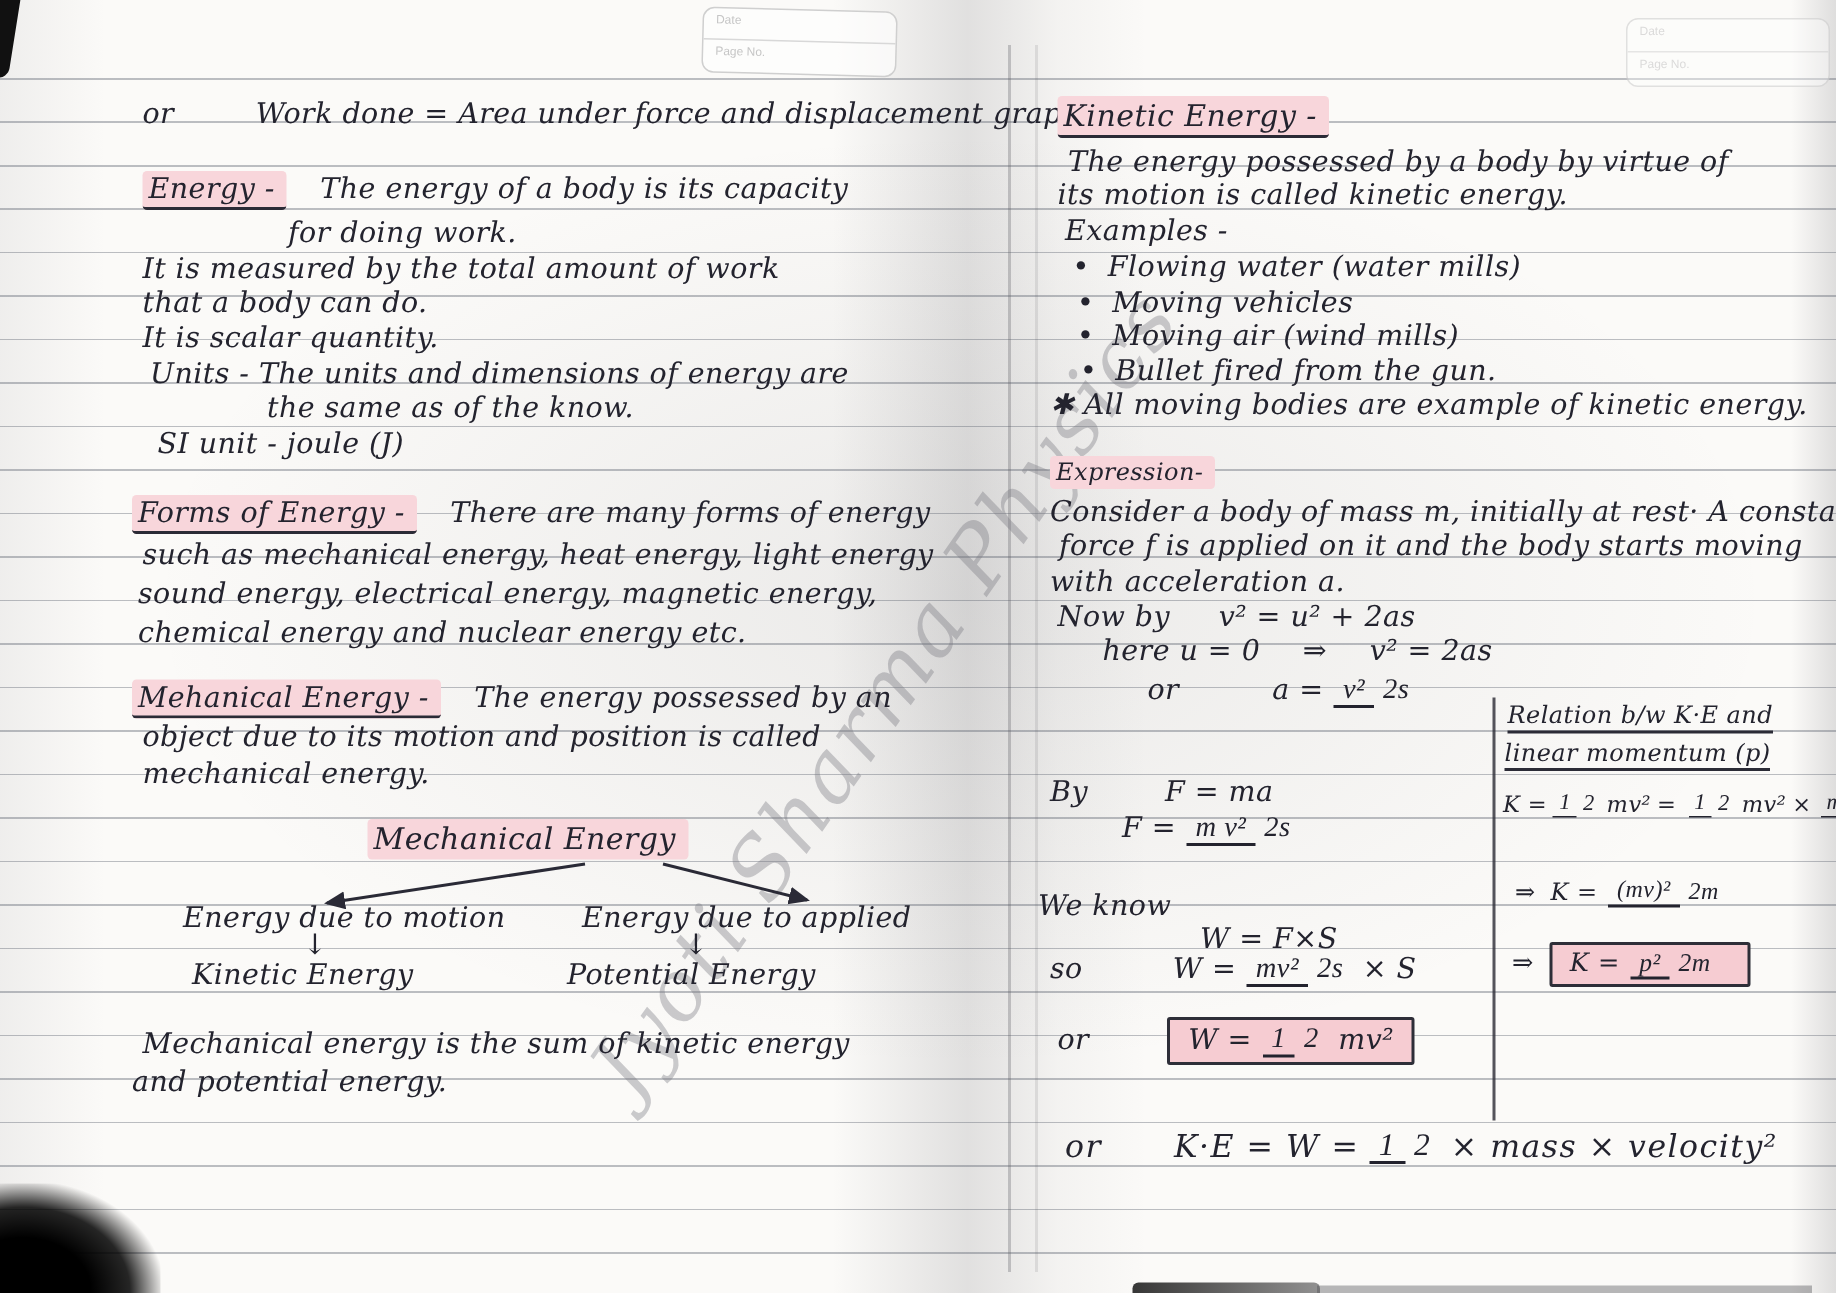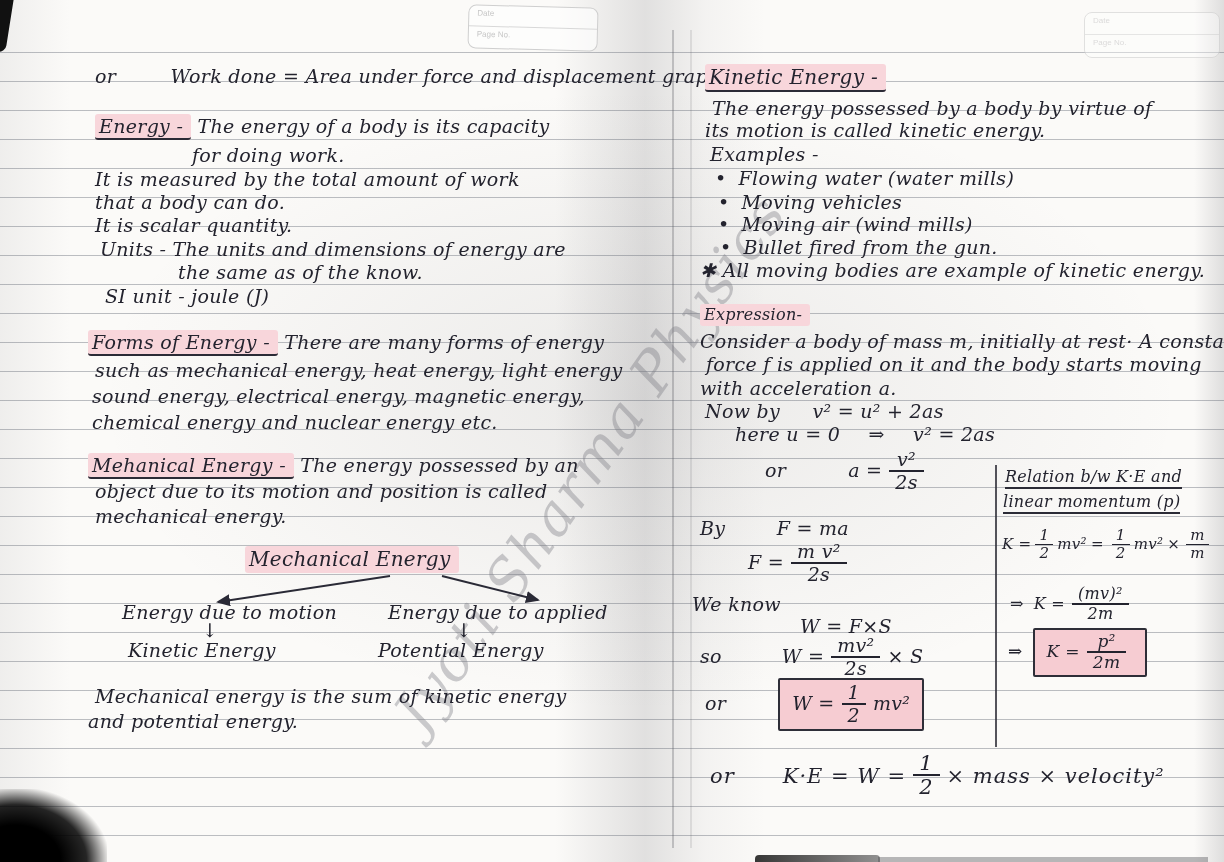--- a/index.html
+++ b/index.html
@@ -18,24 +18,24 @@
     background:repeating-linear-gradient(to bottom, rgba(98,104,116,0.42) 0 1px, transparent 1px 29px);
   }
   .spine{position:absolute;top:30px;bottom:14px;width:2px;background:rgba(90,90,95,0.30);}
   .ln{
     position:absolute;white-space:nowrap;font-style:italic;
     font-size:19px;line-height:1.15;color:#23232e;letter-spacing:0.3px;
   }
   .sm{font-size:16px;}
   .hl{background:#f8d6db;padding:1px 8px 2px 4px;border-radius:3px;}
   .u{border-bottom:2px solid #2b2b36;padding-bottom:1px;}
-  .gap{}
+  .gap{margin-left:16px;}
   .bullet::before{content:"•";margin-right:12px;font-style:normal;}
   .eqrow{display:inline-flex;align-items:center;}
-  .frac{display:inline-flex;flex-direction:column;margin:0 7px;vertical-align:middle;text-align:center;}
+  .frac{display:inline-flex;flex-direction:row;margin:0 7px;vertical-align:middle;text-align:center;font-family:Liberation Serif, serif;}
   .frac .num{border-bottom:2px solid #23232e;padding:0 6px;line-height:1.05;}
   .frac .den{padding:0 6px;line-height:1.1;}
   .fbox{border:2px solid #2e2e38;background:#f6ccd2;padding:3px 12px;display:inline-flex;align-items:center;border-radius:2px;}
   .watermark{
     position:absolute;left:230px;top:430px;width:720px;text-align:center;
     transform:rotate(-55deg);font-size:56px;font-style:italic;letter-spacing:2px;
     color:rgba(122,122,128,0.38);pointer-events:none;white-space:nowrap;
   }
   .sticker{
     position:absolute;border:1.5px solid #cfcfcf;border-radius:8px;background:rgba(255,255,255,0.6);

